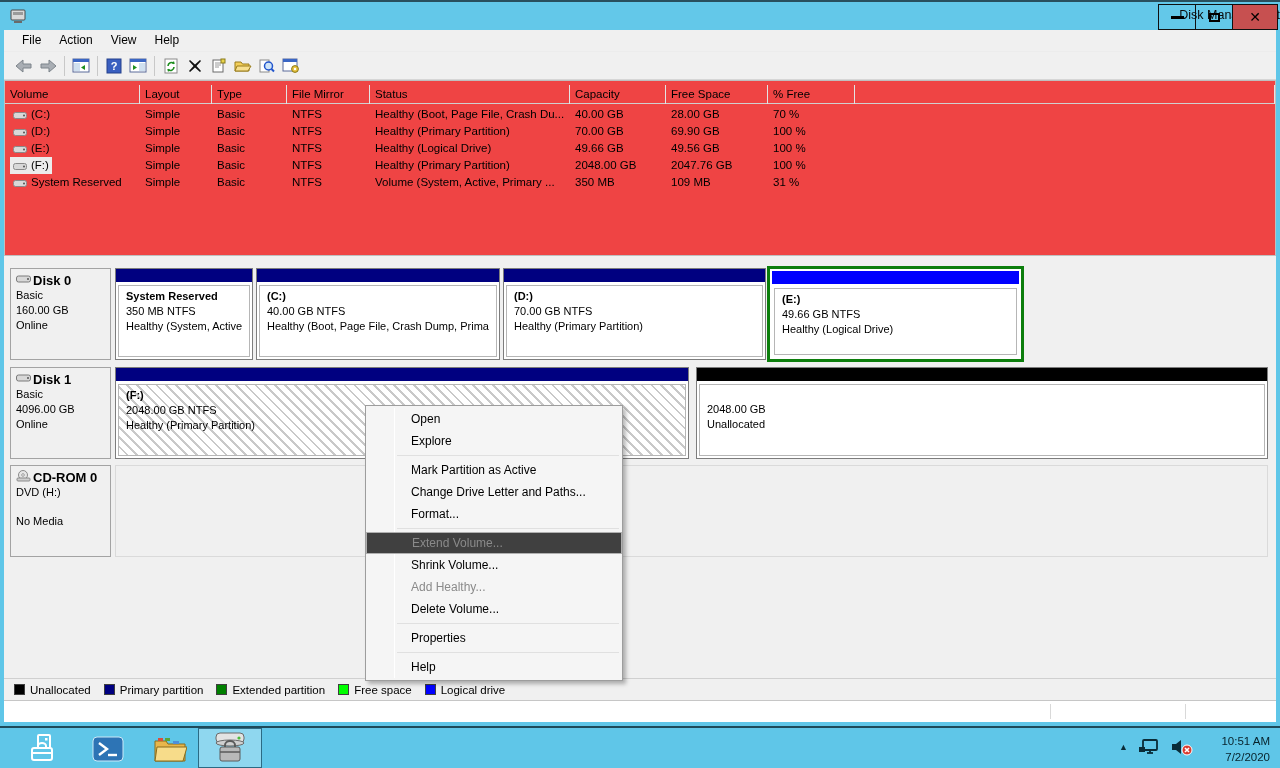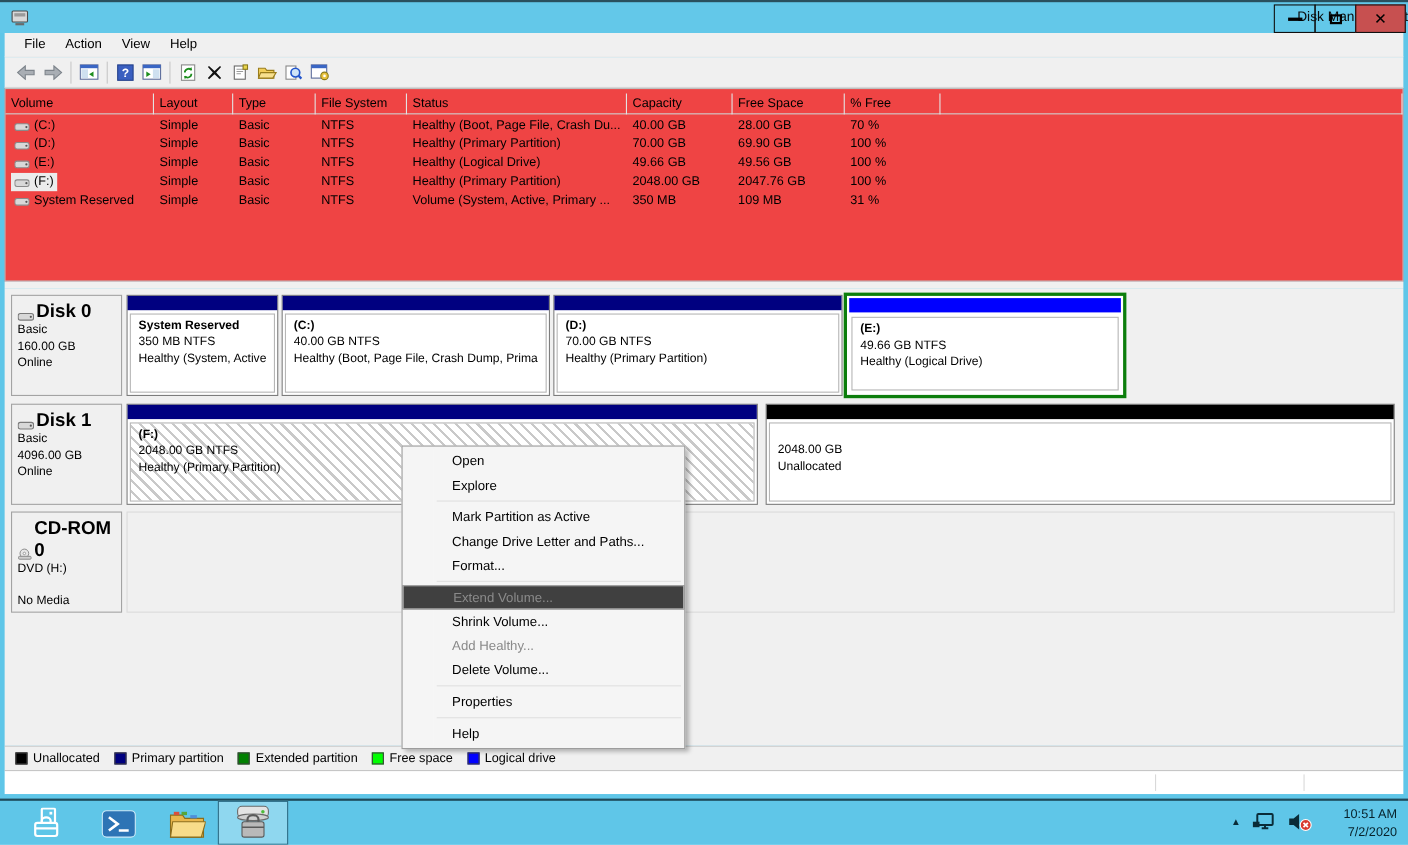--- a/index.html
+++ b/index.html
@@ -36,21 +36,21 @@
   .volwrap{display:inline-flex;align-items:center;gap:4px;padding:0 3px;height:17px}
   .volwrap.focused{background:#ececec}
   .c0{left:0;width:135px}.c1{left:135px;width:72px}.c2{left:207px;width:75px}
   .c3{left:282px;width:83px}.c4{left:365px;width:200px}.c5{left:565px;width:96px}
   .c6{left:661px;width:102px}.c7{left:763px;width:87px}.c8{left:850px;width:420px}
 
   
   #splitter{position:absolute;left:4px;top:256px;width:1272px;height:6px;background:#f0f0f0;cursor:row-resize}
   #diskpane{position:absolute;left:4px;top:262px;width:1272px;height:416px;background:#f0f0f0}
   .dlabel{position:absolute;left:6px;width:101px;height:92px;border:1px solid #a3a3a3;background:#f0f0f0;padding:4px 5px;overflow:hidden}
-  .dname{font-weight:bold;font-size:17px;display:flex;align-items:flex-end;gap:2px}
+  .dname{font-weight:bold;font-size:13px;display:flex;align-items:flex-start;gap:2px}
   .dline{font-size:11px;line-height:15px}
   .dline.gap{margin-top:14px}
   .part{position:absolute;height:92px;border:1px solid #7d7d7d;background:#fff;cursor:context-menu}
   .pband{position:absolute;left:0;right:0;top:0;height:13px}
   .band-primary{background:#000080}
   .band-logical{background:#0000ff}
   .band-unalloc{background:#000000}
   .pbody{position:absolute;left:2px;right:2px;top:16px;bottom:2px;border:1px solid #b6b6b6;background:#fff;padding:3px 7px;overflow:hidden}
   .ptitle{font-weight:bold;font-size:11px;line-height:15px;white-space:nowrap}
   .pline{font-size:11px;line-height:15px;white-space:nowrap}
@@ -202,21 +202,21 @@
           <circle cx="13" cy="11" r="1.2" fill="#fff"></circle>
         </svg>
       </div>
   </div>
 
   <div id="volumes">
     <div id="vol-header">
       <div class="hcell c0">Volume</div>
       <div class="hcell c1">Layout</div>
       <div class="hcell c2">Type</div>
-      <div class="hcell c3">File System</div>
+      <div class="hcell c3">File Mirror</div>
       <div class="hcell c4">Status</div>
       <div class="hcell c5">Capacity</div>
       <div class="hcell c6">Free Space</div>
       <div class="hcell c7">% Free</div>
       <div class="hcell c8"></div>
     </div>
 
     <div class="vrow" style="top:25px">
       <div class="vcell c0"><span class="volwrap">
             <svg width="14" height="10" viewBox="0 0 14 10">

